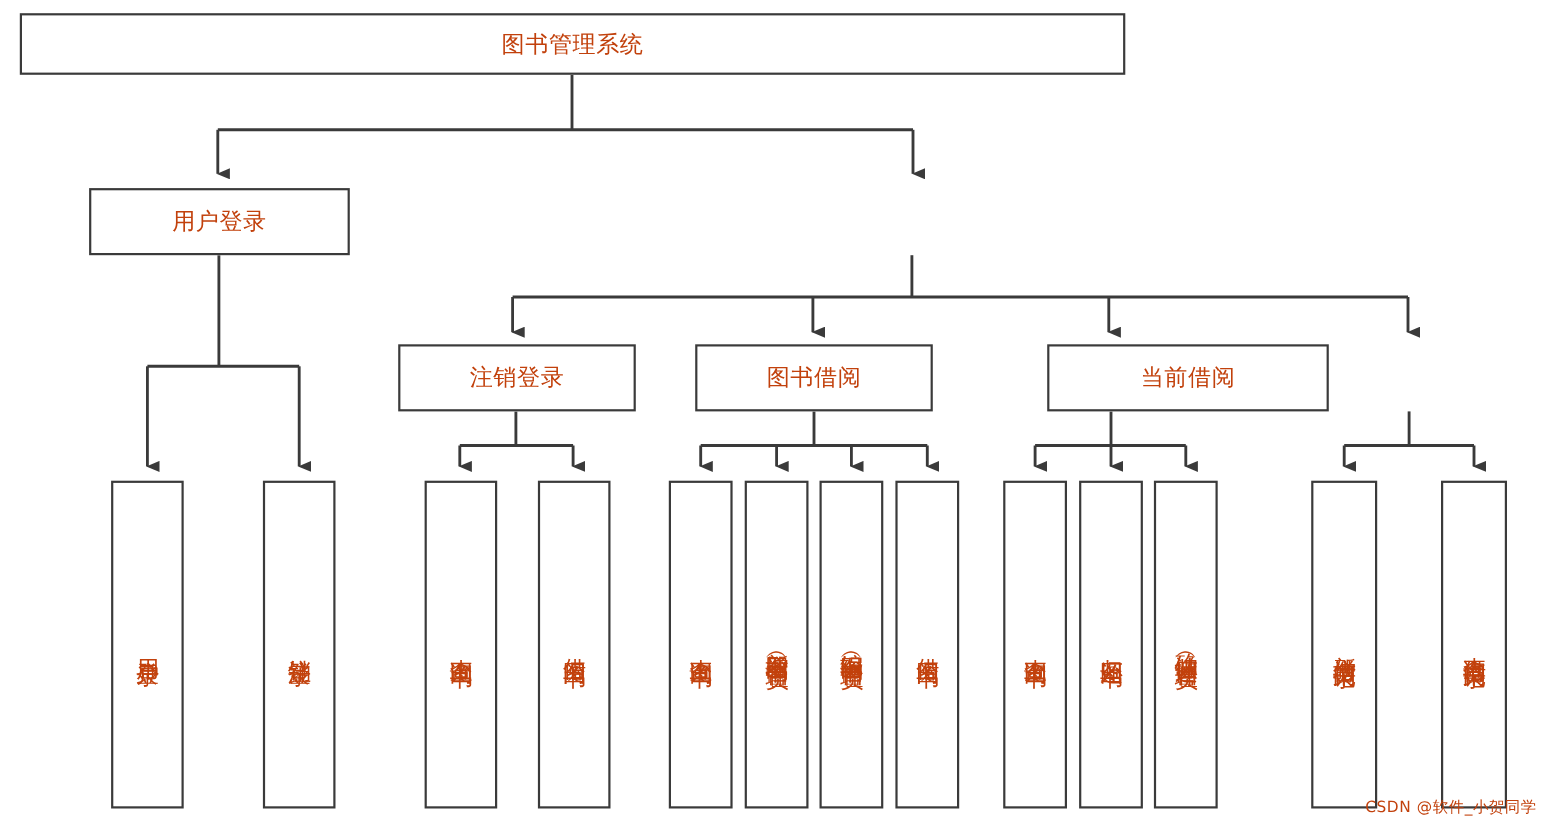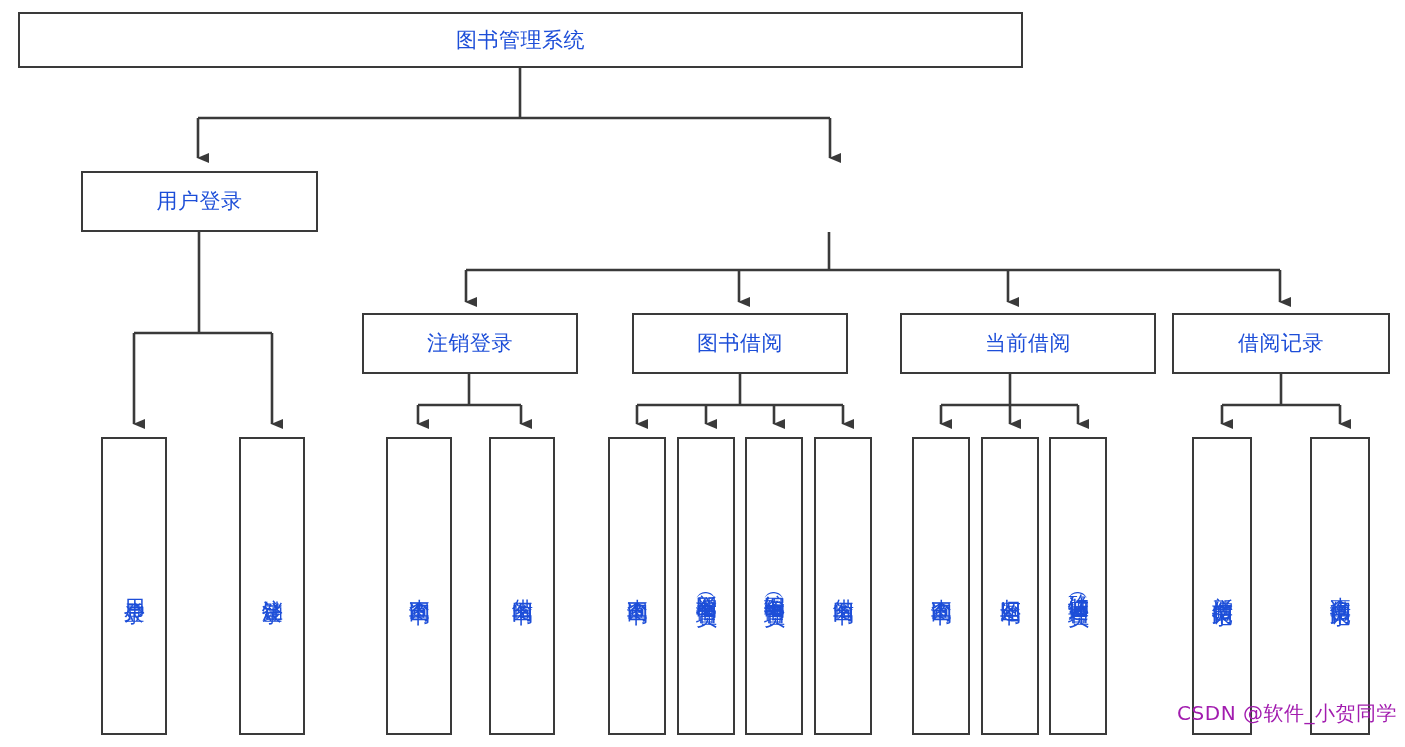--- a/index.html
+++ b/index.html
@@ -24,21 +24,21 @@
     top: 0;
     width: 1405px;
     height: 747px;
     pointer-events: none;
   }
   .node {
     position: absolute;
     box-sizing: border-box;
     border: 2px solid #3a3a3a;
     background: #ffffff;
-    color: #1d4ed8;
+    color: #c2410c;
     display: flex;
     align-items: center;
     justify-content: center;
     text-align: left;
     line-height: 1.18;
   }
   .node.h {
     font-size: 21px;
     letter-spacing: 0.5px;
   }
@@ -53,23 +53,23 @@
     writing-mode: vertical-rl;
     text-orientation: upright;
     display: block;
   }
   .node .txt {
     display: block;
   }
   #watermark {
     position: absolute;
     right: 8px;
-    bottom: 20px;
-    font-size: 20px;
-    color: #a21caf;
+    bottom: 4px;
+    font-size: 14px;
+    color: #c2410c;
     letter-spacing: 0.5px;
     white-space: nowrap;
     font-family: "DejaVu Sans", "Liberation Sans", sans-serif;
   }
 </style>
 </head>
 <body>
 
 <div id="canvas">
 
@@ -130,25 +130,22 @@
   <div class="node h" style="left:81px; top:171px; width:237px; height:61px;">
     <span class="txt">用户登录</span>
   </div>
 
   <div class="node h" style="left:362px; top:313px; width:216px; height:61px;">
     <span class="txt">注销登录</span>
   </div>
   <div class="node h" style="left:632px; top:313px; width:216px; height:61px;">
     <span class="txt">图书借阅</span>
   </div>
-  <div class="node h" style="left:900px; top:313px; width:256px; height:61px;">
+  <div class="node h" style="left:952px; top:313px; width:256px; height:61px;">
     <span class="txt">当前借阅</span>
-  </div>
-  <div class="node h" style="left:1172px; top:313px; width:218px; height:61px;">
-    <span class="txt">借阅记录</span>
   </div>
 
   <div class="node v" style="left:101px; top:437px; width:66px; height:298px;">
     <span class="txt">用户登录</span>
   </div>
   <div class="node v" style="left:239px; top:437px; width:66px; height:298px;">
     <span class="txt">注销登录</span>
   </div>
 
   <div class="node v" style="left:386px; top:437px; width:66px; height:298px;">

